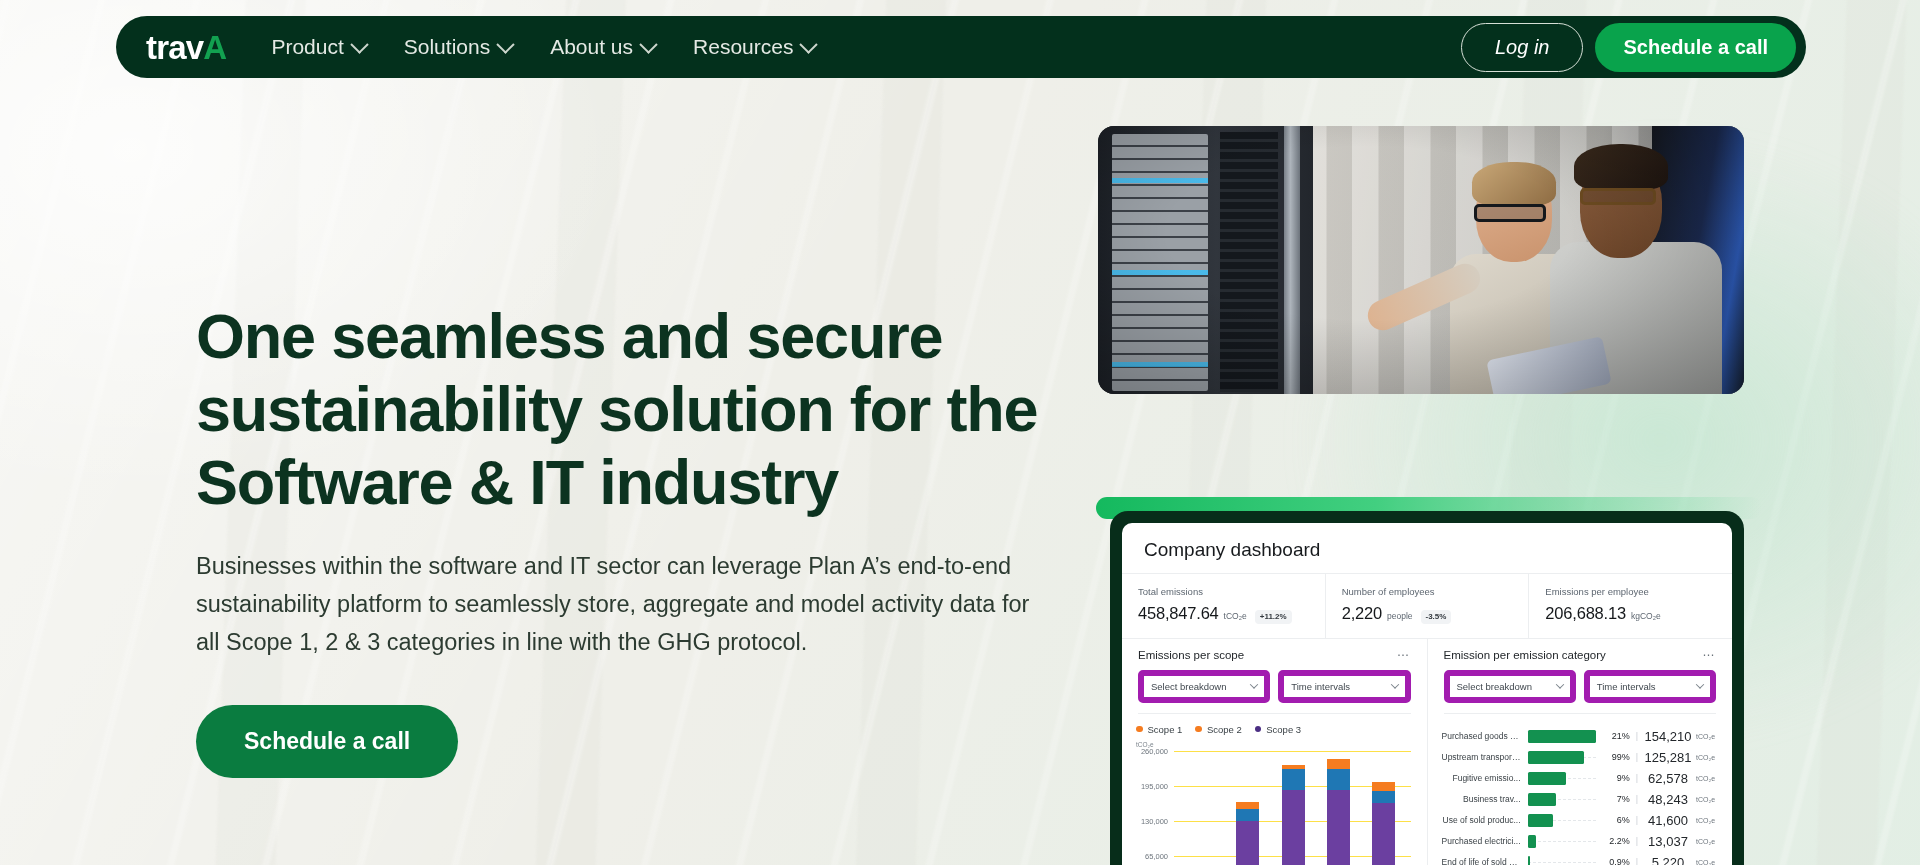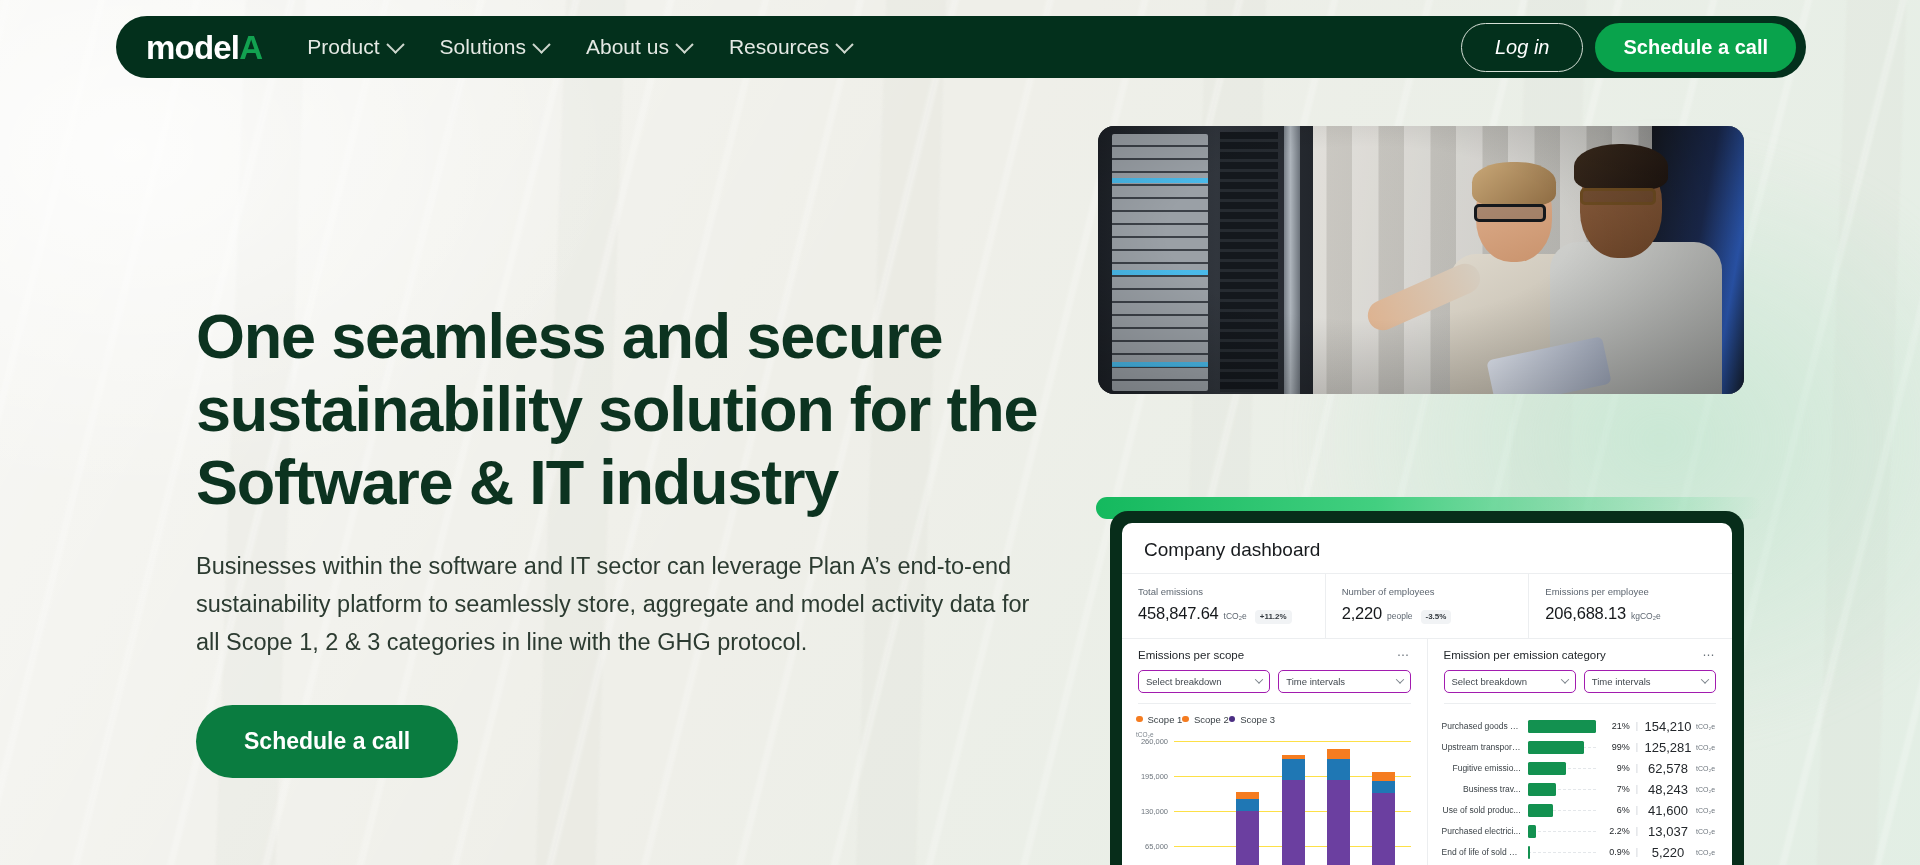--- a/index.html
+++ b/index.html
@@ -390,40 +390,40 @@
   }
   .panel-title-row {
     display: flex; align-items: center; justify-content: space-between;
     margin-bottom: 9px;
   }
   .panel-title { font-size: 11.5px; color: #23272b; }
   .kebab { letter-spacing: 1.4px; color: #6a727a; font-size: 12px; cursor: pointer; line-height: 1; }
   .selects { display: flex; gap: 8px; padding-bottom: 10px; border-bottom: 1px solid #eceef0; }
   .select {
     flex: 1;
-    border: 1px solid #a21caf;
+    border: 6px solid #a21caf;
     border-radius: 5px;
     padding: 5px 7px;
     font-size: 9.5px;
     color: #41484f;
     display: flex; align-items: center; justify-content: space-between;
     background: #fff;
     cursor: pointer;
     white-space: nowrap;
   }
   .select .car {
     width: 6px; height: 6px;
     border-right: 1.3px solid #7b838b;
     border-bottom: 1.3px solid #7b838b;
     transform: rotate(45deg) translate(-1px,-1px);
   }
 
   .panel-body { flex: 1; padding: 10px 14px 0 14px; position: relative; }
 
-  .legend { display: flex; gap: 0; margin-bottom: 6px; }
+  .legend { display: flex; gap: 13px; margin-bottom: 6px; }
   .legend-item { display: flex; align-items: center; gap: 5px; font-size: 9.5px; color: #3b4247; }
   .dot { width: 6.5px; height: 6.5px; border-radius: 50%; display: inline-block; }
 
   .yunit { font-size: 6.5px; color: #7b838b; margin-bottom: 3px; }
 
   .chart {
     position: relative;
     height: 140px;
     margin-left: 38px;
     border-left: 0;
@@ -485,21 +485,21 @@
 <div class="bg-root">
   <div class="bg-streaks"></div>
   <div class="bg-glow-left"></div>
   <div class="bg-glow-right"></div>
 </div>
 
 <div class="header-wrap">
   <nav class="navbar">
 
     <div class="logo">
-      <span>model</span>
+      <span>trav</span>
         <span class="a">A</span>
     </div>
 
     <div class="nav-links">
       <div class="nav-item">
         <span>Product</span>
         <i class="chev"></i>
       </div>
       <div class="nav-item">
         <span>Solutions</span>

